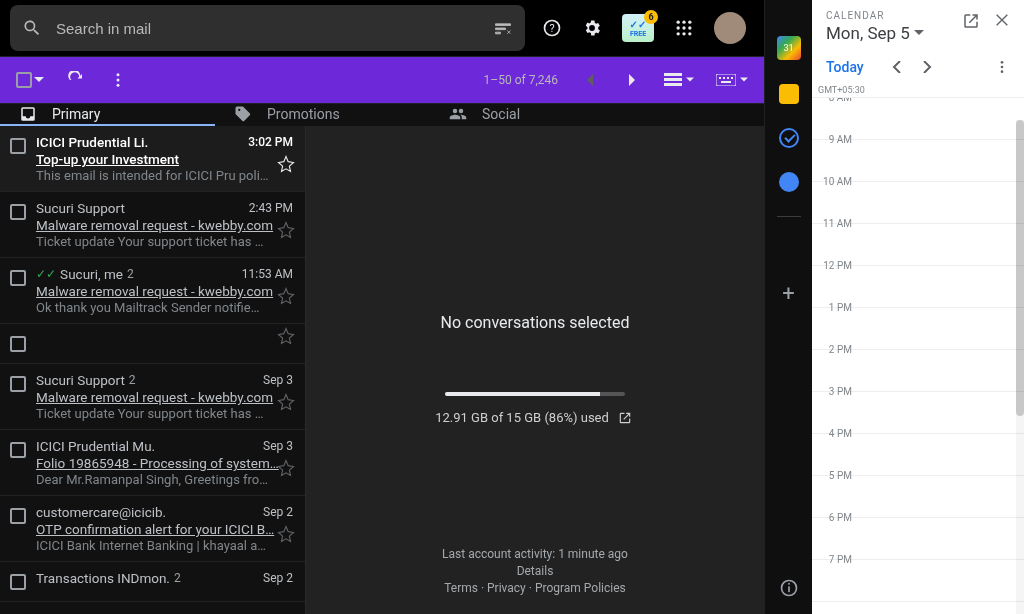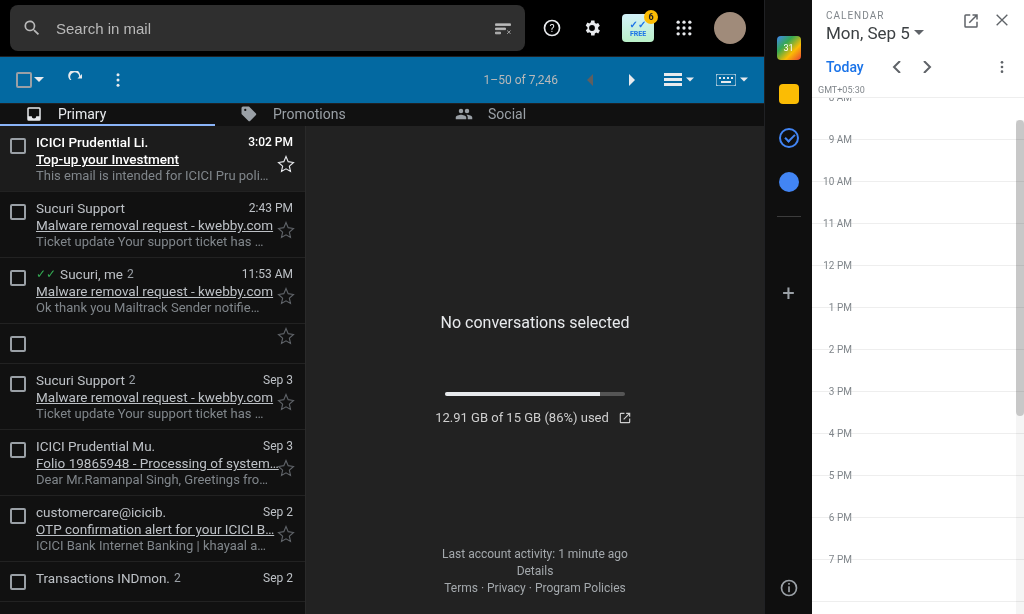--- a/index.html
+++ b/index.html
@@ -30,33 +30,33 @@
     width:32px; height:28px; background:linear-gradient(#d3f1f9,#baf0c8);
     border-radius:4px; position:relative; display:flex; flex-direction:column;
     align-items:center; justify-content:center; font-size:7px; color:#1a73e8; font-weight:bold;
   }
   .free-badge .dot {
     position:absolute; top:-4px; right:-4px; width:14px; height:14px; border-radius:50%;
     background:#fbbc04; color:#202124; font-size:9px; display:flex; align-items:center; justify-content:center;
   }
   .avatar { width:32px; height:32px; border-radius:50%; background:#a08b7a; }
   .toolbar {
-    height:48px; display:flex; align-items:center; padding:0 16px; background:#0369a1;
+    height:48px; display:flex; align-items:center; padding:0 16px; background:#6d28d9;
     border-top:1px solid #202124; border-bottom:1px solid #202124;
   }
   .toolbar .left { display:flex; align-items:center; gap:22px; }
   .toolbar .right { display:flex; align-items:center; gap:22px; margin-left:auto; color:#b9b9b9; font-size:12px;}
   .checkbox {
     width:16px; height:16px; border:2px solid #9aa0a6; border-radius:2px; display:inline-block;
   }
   .caret-down { margin-left:2px; }
   .body-row { display:flex; flex:1; overflow:hidden; }
   .email-pane { width:306px; background:#111; border-right:1px solid #2a2a2a; display:flex; flex-direction:column; }
   .tab {
-    flex:1; display:flex; align-items:center; gap:14px; padding:0 24px; color:#9aa0a6;
+    flex:1; display:flex; align-items:center; gap:14px; padding:0 18px; color:#9aa0a6;
     border-bottom:2px solid transparent; font-size:14px;
   }
   .tab.active { color:#e8eaed; border-bottom-color:#8ab4f8; }
   .tab-row { display:flex; width:720px; }
   .email-list { flex:1; overflow-y:auto; }
   .email {
     padding:8px 12px 8px 10px; border-bottom:1px solid #222; position:relative;
     display:flex; gap:10px;
   }
   .email .chk { padding-top:4px; }

